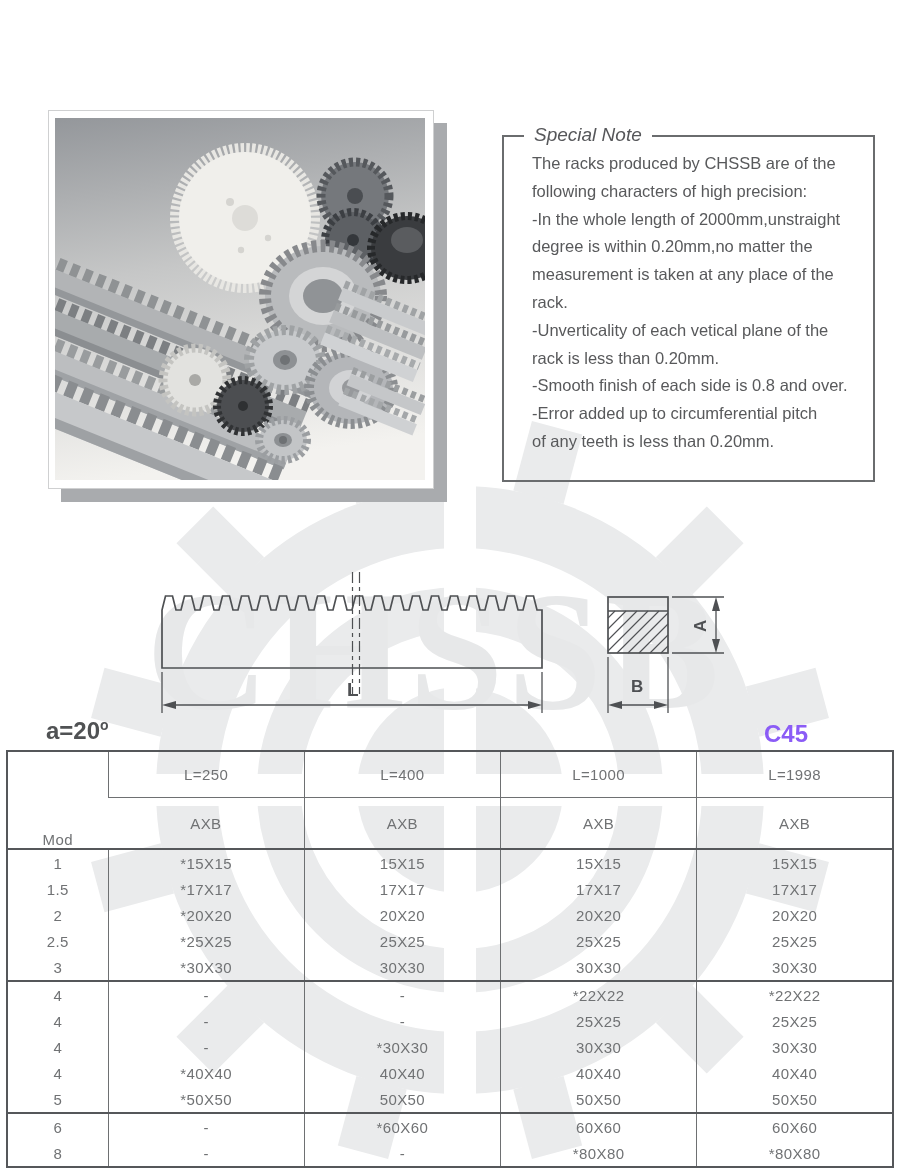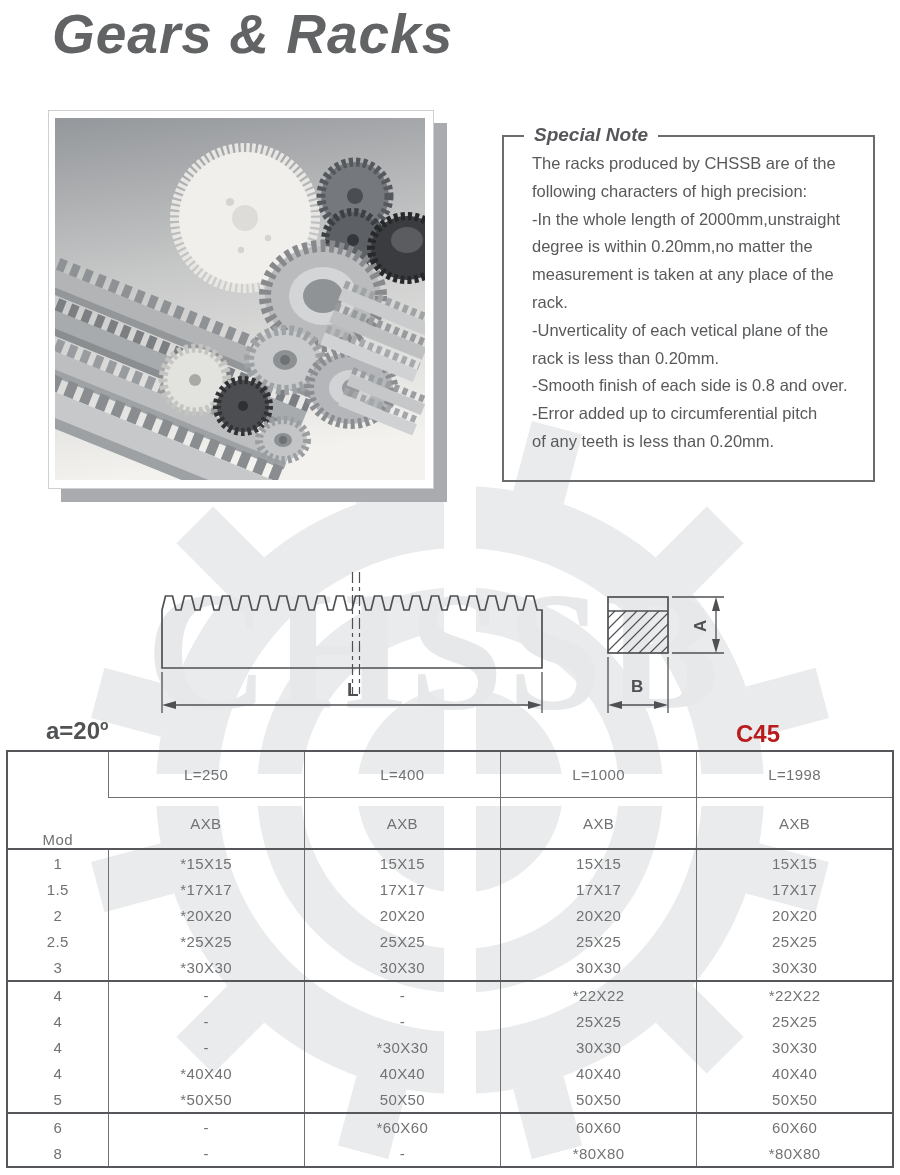--- a/index.html
+++ b/index.html
@@ -13,30 +13,30 @@
 
   
   .photo-wrap{position:absolute;left:48px;top:110px;width:384px;height:377px;background:#fff;
     border:1px solid #cfd0d1;box-shadow:13px 13px 0 0 #a9abae;z-index:2;}
   .photo-wrap svg{position:absolute;left:6px;top:7px;}
 
   
   .note-box{position:absolute;left:502px;top:135px;width:373px;height:347px;
     border:2px solid #6a6c6e;z-index:2;background:transparent;box-sizing:border-box;}
   .note-title{position:absolute;top:-13px;left:20px;background:#fff;padding:0 10px;
-    font-style:italic;font-weight:700;font-size:19px;color:#56575a;}
+    font-style:italic;font-weight:400;font-size:19px;color:#56575a;}
   .note-body{padding:13px 8px 0 28px;font-size:16.5px;line-height:27.8px;color:#58595b;
     white-space:pre-line;}
 
   
   .angle-label{position:absolute;left:46px;top:717px;font-size:24px;font-weight:700;
     color:#505254;z-index:3;}
   .angle-label .sup{font-size:14px;vertical-align:super;}
-  .material-label{position:absolute;left:736px;top:720px;font-size:24px;font-weight:700;
-    color:#b91c1c;z-index:3;}
+  .material-label{position:absolute;left:764px;top:720px;font-size:24px;font-weight:700;
+    color:#8b5cf6;z-index:3;}
 
   
   .size-table{position:absolute;left:6px;top:750px;width:888px;border-collapse:collapse;
     table-layout:fixed;font-size:15px;color:#707274;letter-spacing:.4px;z-index:3;
     border:2.5px solid #55575a;background:transparent;}
   .size-table td{text-align:center;padding:0;border-left:1.5px solid #6e7072;}
   .size-table td:first-child{border-left:none;}
   .size-table .len-h{height:45px;border-bottom:1.5px solid #6e7072;margin-left:36px;}
   .size-table .sub-h{height:50px;}
   .size-table .mod-cell{vertical-align:bottom;}
@@ -127,21 +127,20 @@
         <line x1="668" y1="657" x2="668" y2="713"></line>
         <line x1="621" y1="705" x2="655" y2="705"></line>
       </g>
       <polygon points="608,705 622,701 622,709" fill="#4e5053" stroke="none"></polygon>
       <polygon points="668,705 654,701 654,709" fill="#4e5053" stroke="none"></polygon>
     </g>
     <text transform="translate(706,632) rotate(-90)" font-size="17" font-weight="bold" fill="#4e5053" font-family="Liberation Sans, sans-serif">A</text>
     <text x="631" y="692" font-size="17" font-weight="bold" fill="#4e5053" font-family="Liberation Sans, sans-serif">B</text>
   </svg>
 
-  <div class="page-title">Gears &amp; Racks</div>
 
   <div class="photo-wrap">
     <svg width="370" height="362" viewBox="0 0 370 362">
       <defs>
         <linearGradient id="pbg" x1="0" y1="0" x2="0.15" y2="1">
           <stop offset="0" stop-color="#94979b"></stop>
           <stop offset="0.45" stop-color="#c6c7c7"></stop>
           <stop offset="1" stop-color="#f3f2ef"></stop>
         </linearGradient>
       </defs>

